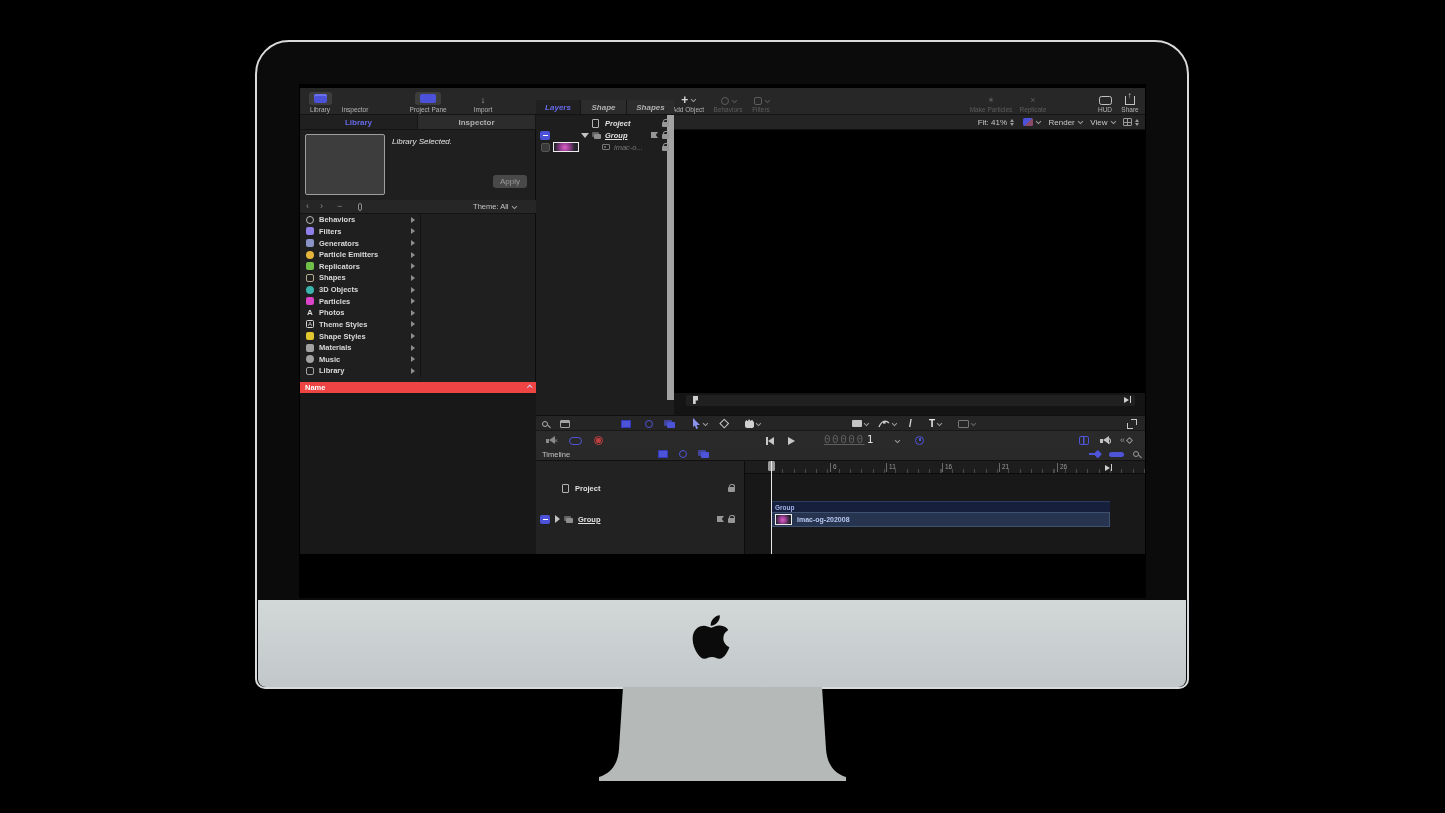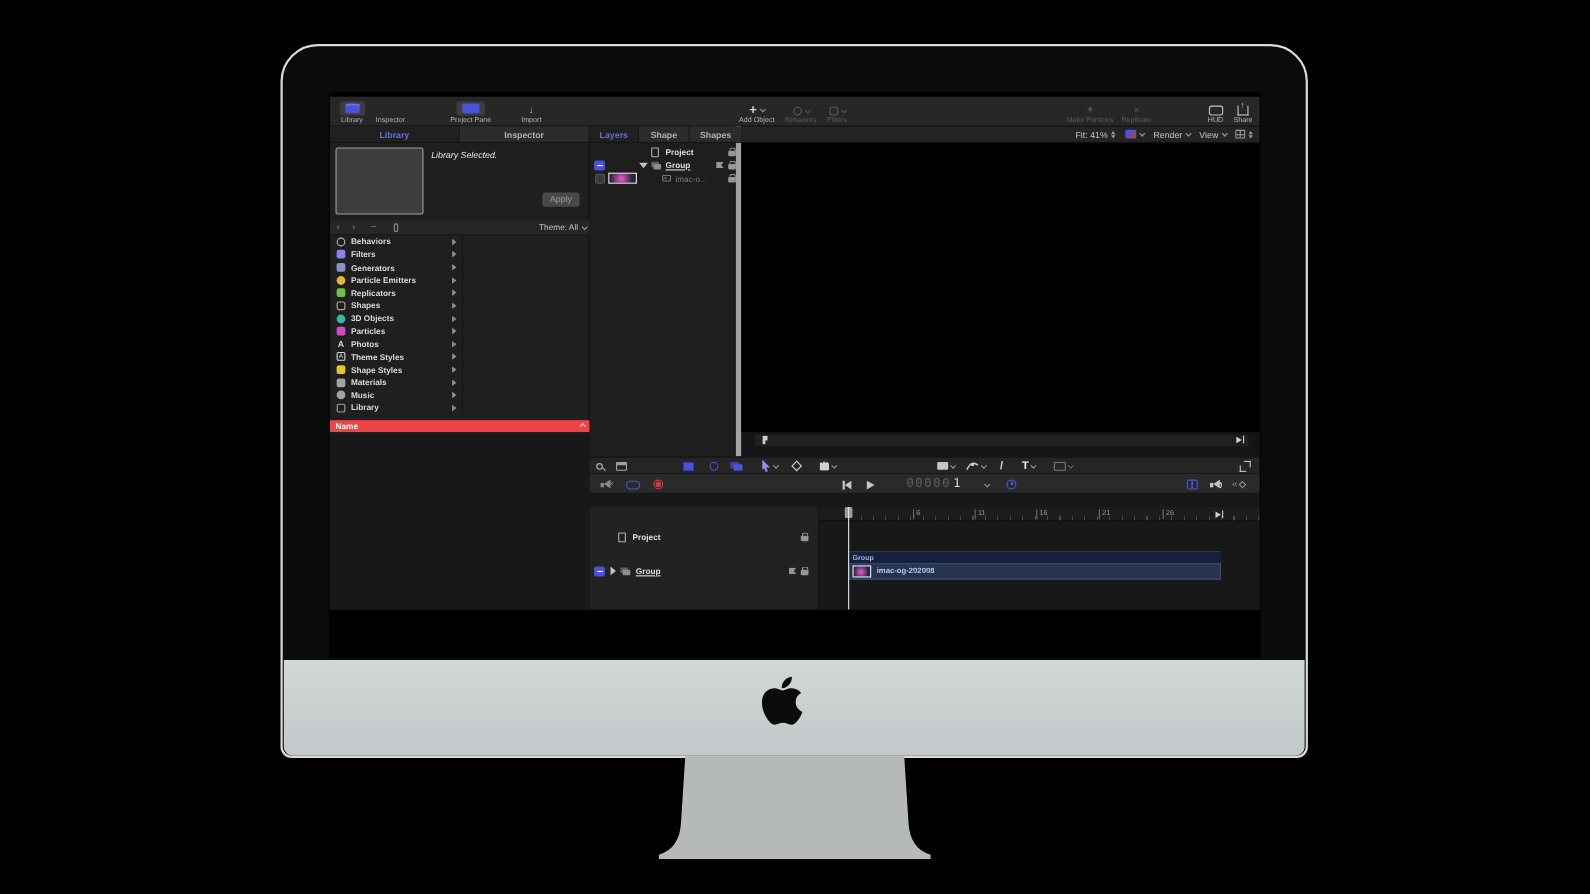--- a/index.html
+++ b/index.html
@@ -67,21 +67,21 @@
   .catlbl { font-size:7.5px; font-weight:bold; color:#dadada; margin-left:5px; white-space:nowrap; }
   .rowarrow { position:absolute; left:111px; width:0; height:0; border-top:3px solid transparent;
               border-bottom:3px solid transparent; border-left:4.5px solid #8e8e8e; }
   .listdiv { left:120px; top:99px; width:1px; height:163px; background:#131313; }
   .namebar { left:0; top:267px; width:236px; height:11px; display:flex; align-items:center;
              padding:0 5px; justify-content:space-between; }
   .namebar .t { font-size:7.5px; font-weight:bold; color:#fff; }
   .libempty { left:0; top:278px; width:236px; height:161px; background:#181818; }
 
   
-  .layerspanel { left:236px; top:27px; width:138px; height:300px; background:#1e1e1e; border-right:5px solid #a3a3a3; }
+  .layerspanel { left:236px; top:12px; width:138px; height:300px; background:#1e1e1e; border-right:7px solid #a3a3a3;font-style:italic; }
   .lrow { position:absolute; left:0; width:138px; height:12px; display:flex; align-items:center; }
   .docic { width:7px; height:9px; border:1px solid #b2b2b2; border-radius:1px; }
   .stackic { width:9px; height:7px; position:relative; }
   .stackic:before, .stackic:after { content:''; position:absolute; width:7px; height:5px; background:#8e8e8e; border-radius:1px; }
   .stackic:before { left:0; top:0; opacity:.6; } .stackic:after { left:2px; top:2px; }
   .cb-on { width:10px; height:9px; background:#4b51d8; border-radius:2px; position:relative; }
   .cb-on:after { content:''; position:absolute; left:2.5px; top:4px; width:5px; height:1.5px; background:#fff; }
   .cb-off { width:9px; height:9px; background:#393939; border:1px solid #555; border-radius:2px; }
   .disc { width:0; height:0; }
   .disc.open { border-left:4px solid transparent; border-right:4px solid transparent; border-top:5px solid #c2c2c2; }
@@ -144,21 +144,21 @@
   .loopic { width:13px; height:8px; border:1.6px solid #4e54d8; border-radius:4px; }
   .recic { width:9px; height:9px; border:1.6px solid #c04040; border-radius:50%; position:relative; }
   .recic:after { content:''; position:absolute; inset:1.4px; background:#c04040; border-radius:50%; }
   .skipic { display:flex; align-items:center; }
   .skipic b { width:1.5px; height:8px; background:#c8c8c8; }
   .skipic i { width:0; height:0; border-top:4px solid transparent; border-bottom:4px solid transparent;
               border-right:6px solid #c8c8c8; }
   .playic { width:0; height:0; border-top:4.5px solid transparent; border-bottom:4.5px solid transparent;
             border-left:7px solid #c8c8c8; }
   .timecode { font-family:"DejaVu Sans Mono", monospace; font-size:11px; letter-spacing:1.5px; }
-  .tc-dim { color:#5f5f5f; } .tc-on { color:#dedede; }
+  .tc-dim { color:#5f5f5f;text-decoration:underline; } .tc-on { color:#dedede; }
   .timeric { width:9px; height:9px; border:1.4px solid #4e54d8; border-radius:50%; position:relative; }
   .timeric:after { content:''; position:absolute; left:3.4px; top:1.2px; width:1.2px; height:3.2px; background:#4e54d8; }
   .camsq { width:10px; height:9px; border:1.5px solid #4e54d8; border-radius:2px;
            background:linear-gradient(#4e54d8 0 0) 50% 50%/1.5px 100% no-repeat; }
   .spk2 { position:relative; width:11px; height:9px; }
   .spk2 .sp { position:absolute; left:3px; top:0; width:0; height:0; border-top:4.5px solid transparent;
               border-bottom:4.5px solid transparent; border-right:6px solid #c2c2c2; }
   .spk2 .bar { position:absolute; left:0; top:2.5px; width:3px; height:4px; background:#c2c2c2; }
   .spk2 .wv { position:absolute; right:0; top:1.5px; width:3px; height:6px; border:1.2px solid #c2c2c2;
               border-left:none; border-radius:0 4px 4px 0; }
@@ -280,21 +280,21 @@
 
       <div class="abs previewbox"></div>
       <div class="abs nothing">Library Selected.</div>
       <div class="abs applybtn">Apply</div>
 
       <div class="abs navrow">
         <span class="g" style="margin-left:6px;">‹</span>
         <span class="g" style="margin-left:11px;">›</span>
         <span class="g" style="margin-left:14px;">−</span>
         <span class="capsule" style="margin-left:16px;"></span>
-        <span style="margin-left:auto;margin-right:4px;display:flex;align-items:center;gap:3px;">
+        <span style="margin-left:auto;margin-right:21px;display:flex;align-items:center;gap:3px;">
           <span style="font-size:7.5px;color:#c4c4c4;">Theme: All</span>
           <span class="chev"></span>
         </span>
       </div>
 
       <div class="abs liblist">
         <div class="librow">
           <span class="catic" style="border-radius:50%;background:none;border:1.3px solid #b8b8b8;"></span>
           <span class="catlbl">Behaviors</span>
             <span class="rowarrow"></span>
@@ -556,20 +556,36 @@
       </div>
       <div class="tr-item" style="left:584px;top:2px;">
         <span class="kfnav">
             <span class="lt">«</span>
             <span class="kfdia"></span>
           </span>
       </div>
     </div>
 
     <div class="abs tlpanel">
+      <div class="tlhead">
+        <span style="margin-left:6px;font-size:7.5px;color:#c2c2c2;">Timeline</span>
+        <span style="margin-left:88px;display:flex;gap:11px;align-items:center;">
+          <span class="b-film"></span>
+          <span class="b-circ"></span>
+          <span class="b-lay"></span>
+        </span>
+        <span style="margin-left:auto;margin-right:6px;display:flex;gap:9px;align-items:center;">
+          <span class="kfadd">
+              <b></b>
+              <i></i>
+            </span>
+          <span class="zoompill"></span>
+          <span class="magz"></span>
+        </span>
+      </div>
 
       <div class="tlleft">
         <div class="lrow" style="top:21px;width:209px;">
           <span class="docic" style="margin-left:26px;"></span>
           <span class="rowlbl" style="margin-left:6px;">Project</span>
           <span class="lock" style="margin-left:auto;margin-right:10px;"></span>
         </div>
         <div class="lrow" style="top:52px;width:209px;">
           <span class="cb-on" style="margin-left:4px;"></span>
           <span class="disc closed" style="margin-left:5px;"></span>

